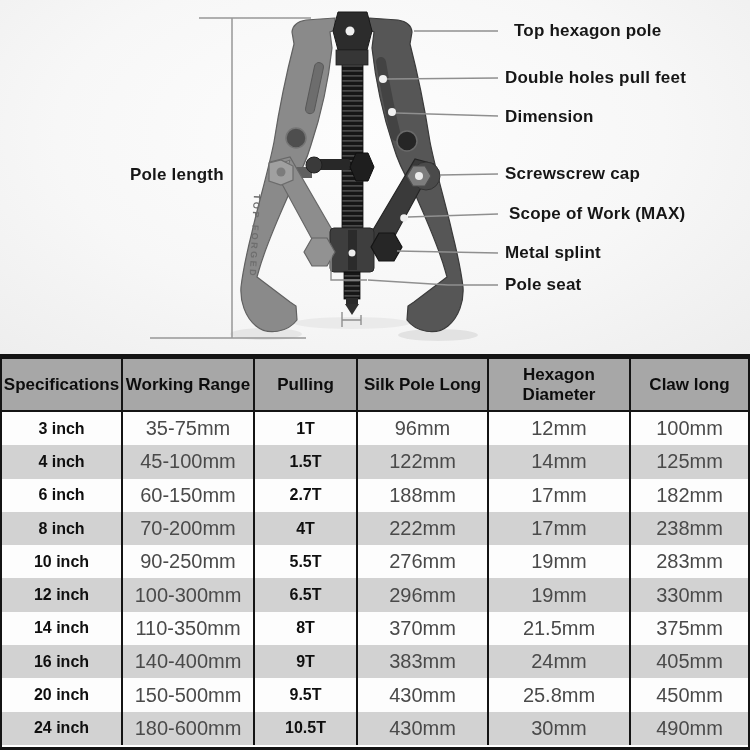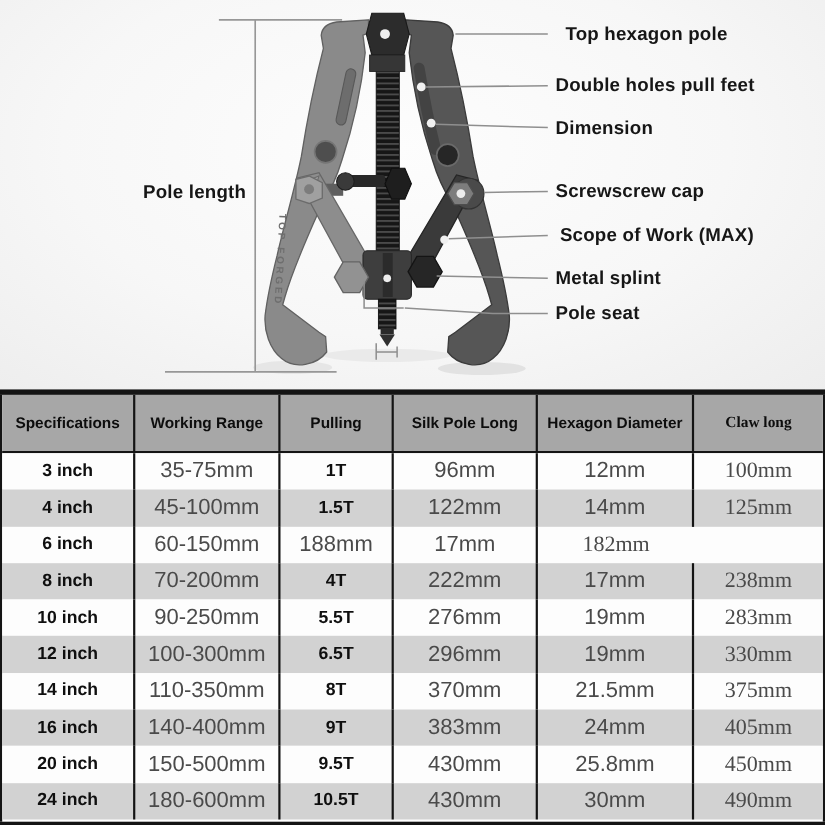--- a/index.html
+++ b/index.html
@@ -22,24 +22,24 @@
   .photo-area svg{position:absolute;left:0;top:0;}
   .diagram-label{position:absolute;transform:translateY(-50%);
     font-size:17px;font-weight:700;color:var(--label_color);white-space:nowrap;letter-spacing:.2px;}
 
   
   .table-top-bar{position:absolute;left:0;top:354px;width:750px;height:5px;background:var(--border);}
   .spec-table{position:absolute;left:0;top:359px;width:750px;height:388px;
     border-left:2px solid var(--border);border-right:2px solid var(--border);}
   .grid-row{display:grid;grid-template-columns:121px 132px 103px 131px 142px 117px;}
   .thead{height:53px;background:var(--header_bg);border-bottom:2px solid var(--border);}
-  .thead .cell{font-weight:700;color:#0d0d0d;font-size:14px;line-height:1.12;}
+  .thead .cell{font-weight:700;color:#0d0d0d;font-size:17px;line-height:1.12;}
   .cell{display:flex;align-items:center;justify-content:center;text-align:center;
     border-right:2px solid var(--border);overflow:hidden;}
-  .cell:last-child{border-right:none;font-family:Liberation Serif, serif;}
+  .cell:last-child{border-right:none;}
   .tbody{height:333px;}
   .tbody .grid-row{height:33.3px;background:var(--row_bg);}
   .tbody .grid-row.alt{background:var(--row_alt_bg);}
   .tbody .cell{font-size:20px;color:var(--value_color);font-weight:400;}
   .tbody .cell.c0,.tbody .cell.c2{color:var(--strong_value_color);font-weight:600;font-size:16px;}
   .table-bottom-bar{position:absolute;left:0;top:747px;width:750px;height:3px;background:var(--border);}
 </style>
 </head>
 <body>
 
@@ -178,20 +178,21 @@
           <div class="cell c0">4 inch</div>
           <div class="cell c1">45-100mm</div>
           <div class="cell c2">1.5T</div>
           <div class="cell c3">122mm</div>
           <div class="cell c4">14mm</div>
           <div class="cell c5">125mm</div>
         </div>
         <div class="grid-row">
           <div class="cell c0">6 inch</div>
           <div class="cell c1">60-150mm</div>
+          <div class="cell c2">2.7T</div>
           <div class="cell c3">188mm</div>
           <div class="cell c4">17mm</div>
           <div class="cell c5">182mm</div>
         </div>
         <div class="grid-row alt">
           <div class="cell c0">8 inch</div>
           <div class="cell c1">70-200mm</div>
           <div class="cell c2">4T</div>
           <div class="cell c3">222mm</div>
           <div class="cell c4">17mm</div>

